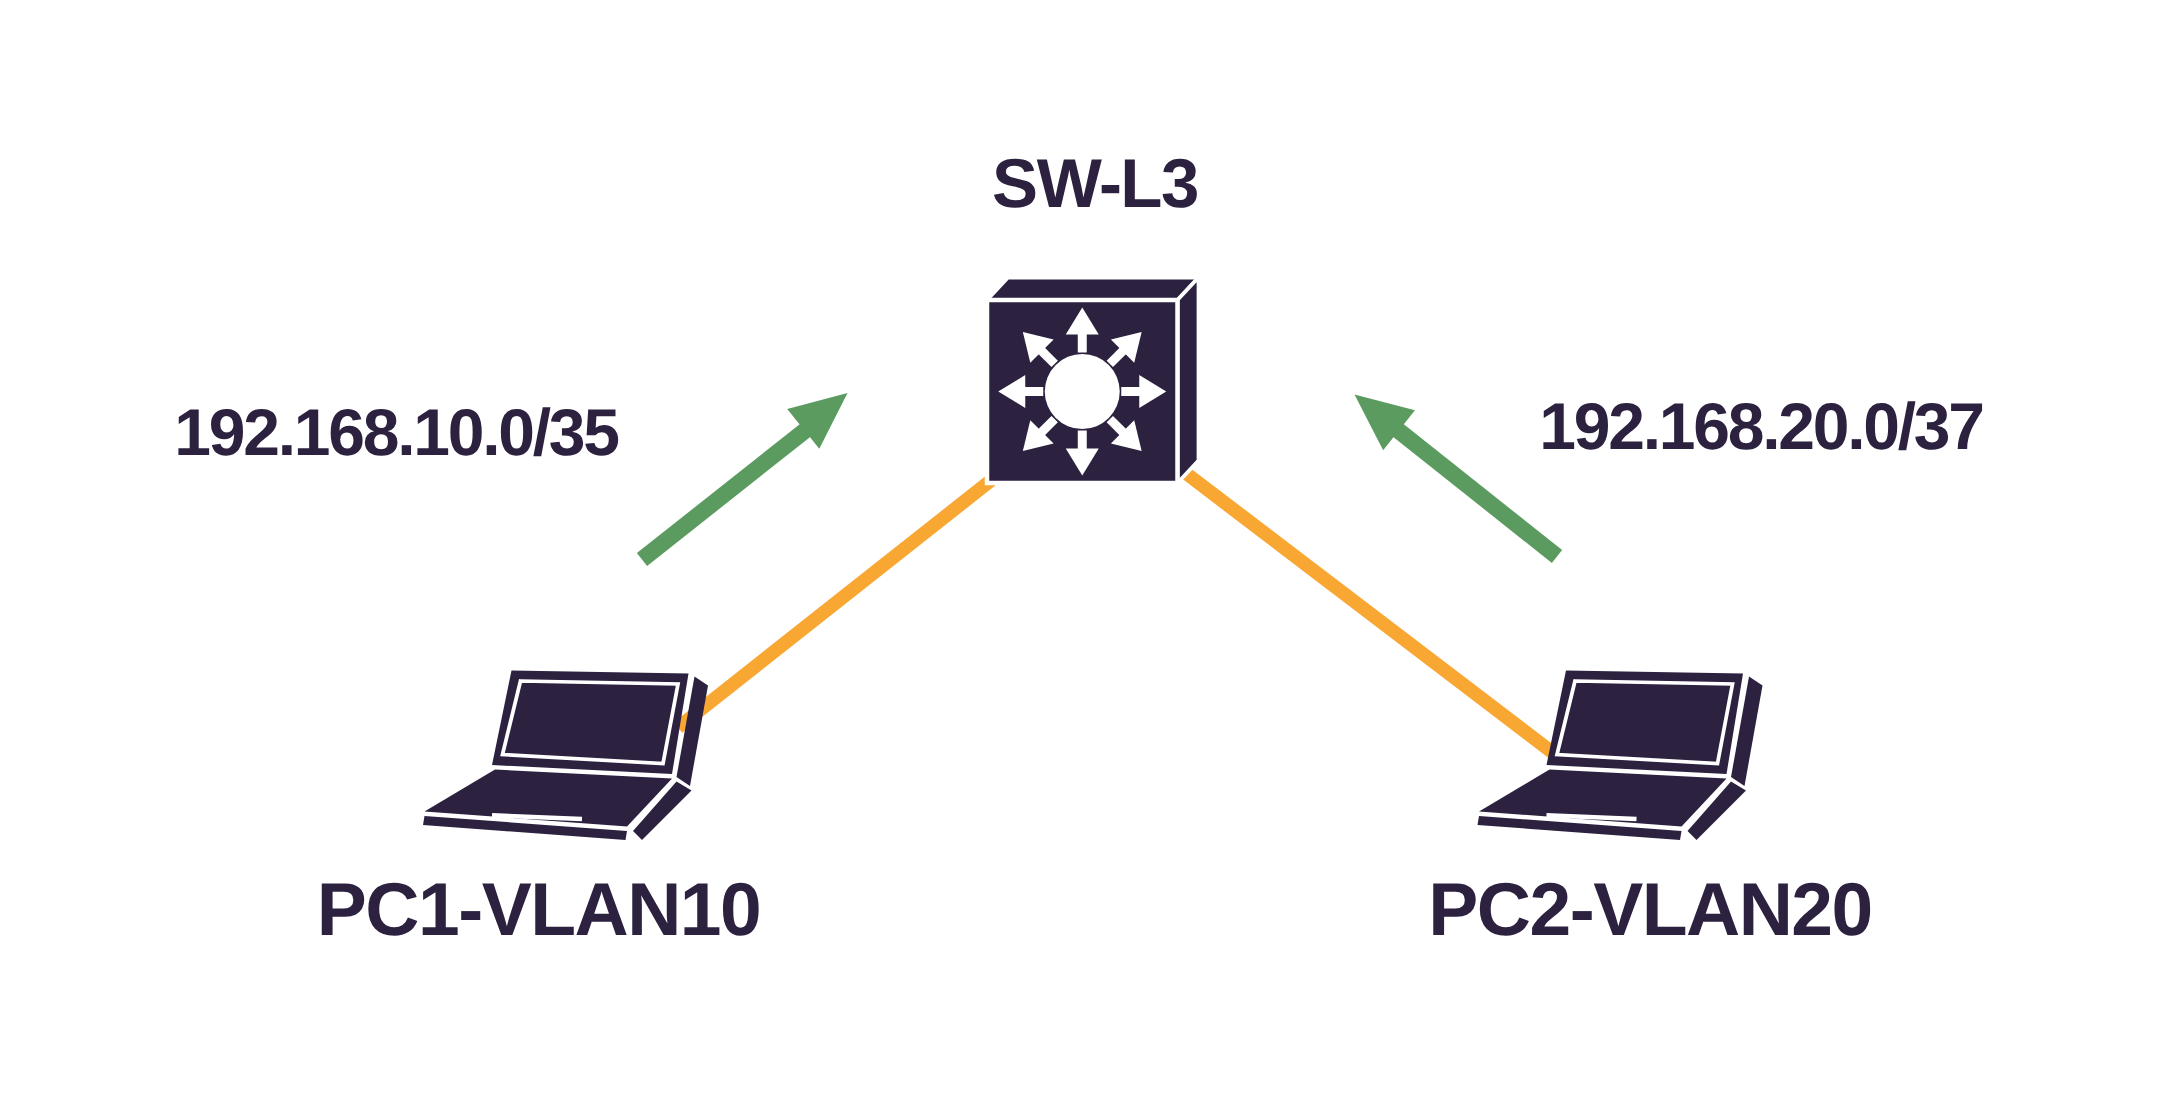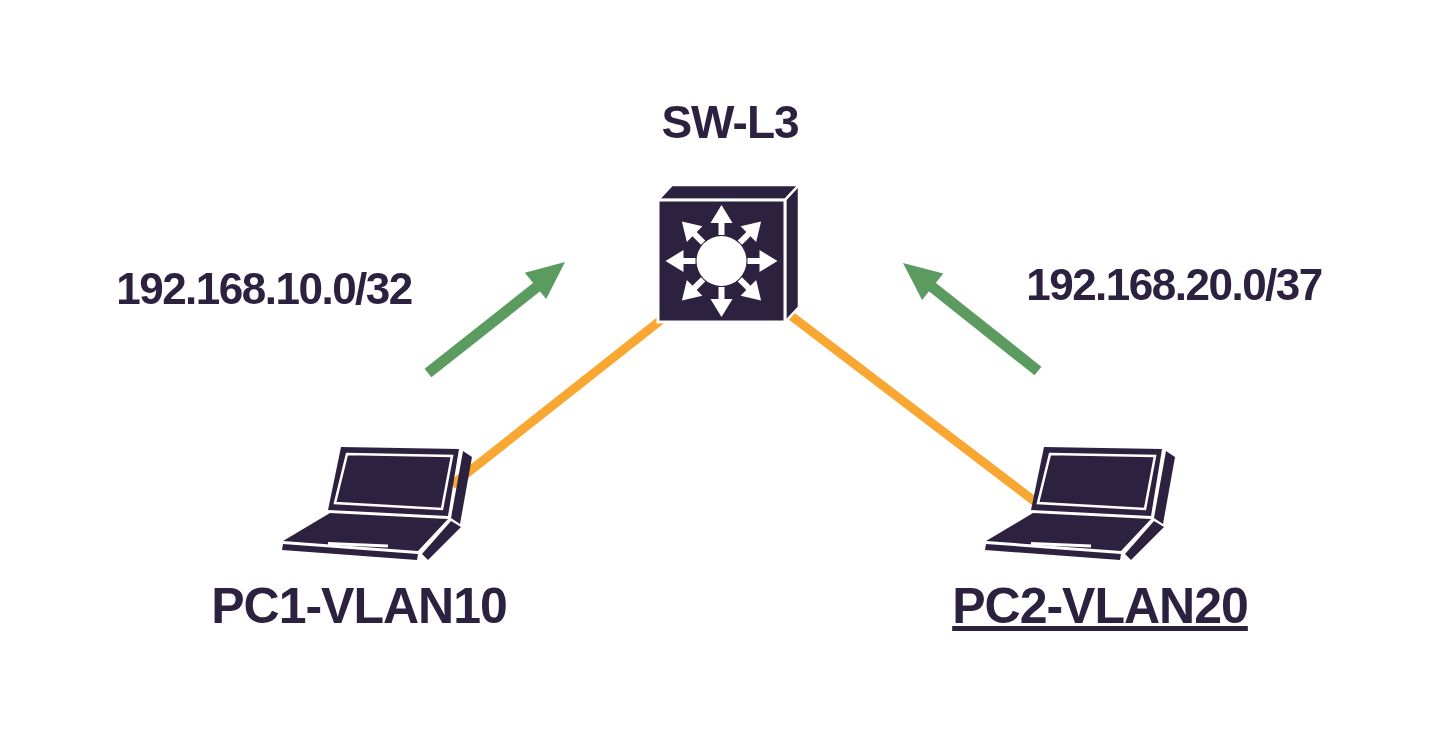--- a/index.html
+++ b/index.html
@@ -115,18 +115,18 @@
   </svg>
 
   <svg class="abs node-svg" style="left:276px;top:440px;width:200px;height:135px;" viewBox="0 0 200 135">
     <use href="#laptop-symbol"></use>
   </svg>
   <div class="abs lbl lbl-node" style="left:159px;top:581px;width:400px;">PC1-VLAN10</div>
 
   <svg class="abs node-svg" style="left:979px;top:440px;width:200px;height:135px;" viewBox="0 0 200 135">
     <use href="#laptop-symbol"></use>
   </svg>
-  <div class="abs lbl lbl-node" style="left:900px;top:581px;width:400px;text-decoration:underline;">PC2-VLAN20</div>
+  <div class="abs lbl lbl-node" style="left:900px;top:581px;width:400px;">PC2-VLAN20</div>
 
-  <div class="abs lbl lbl-subnet" style="left:64px;top:267px;width:400px;">192.168.10.0/32</div>
+  <div class="abs lbl lbl-subnet" style="left:64px;top:267px;width:400px;">192.168.10.0/35</div>
   <div class="abs lbl lbl-subnet" style="left:974px;top:263px;width:400px;">192.168.20.0/37</div>
 
 </div>
 
 </body></html>

